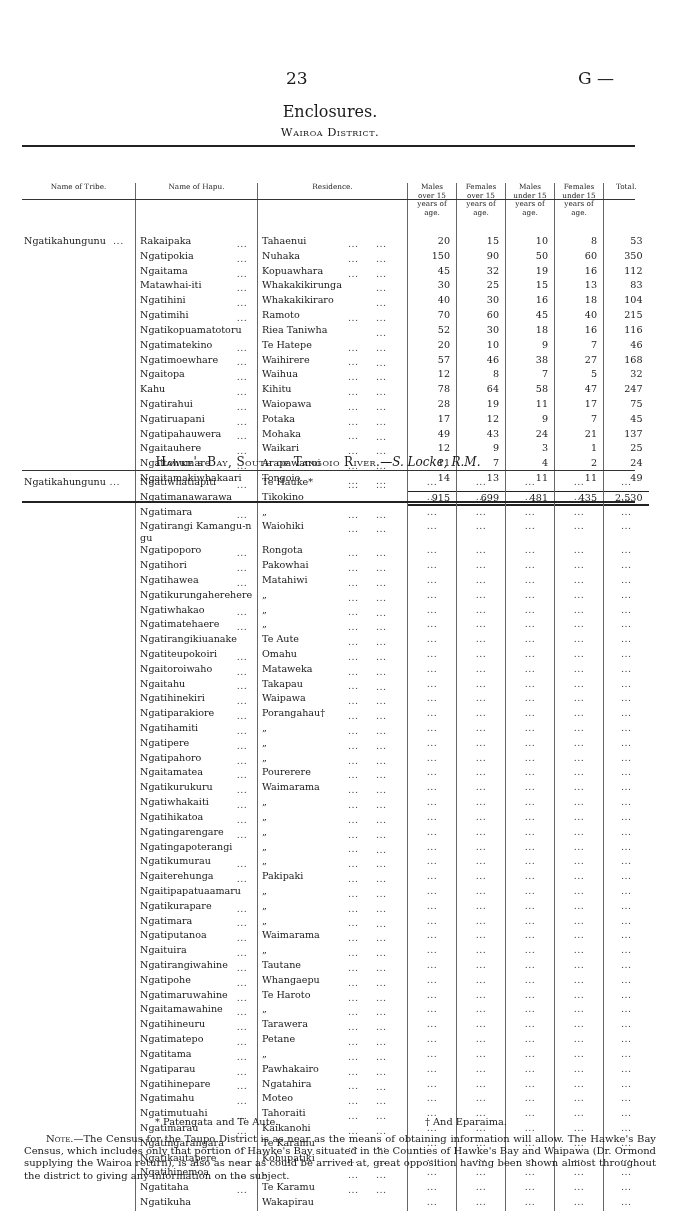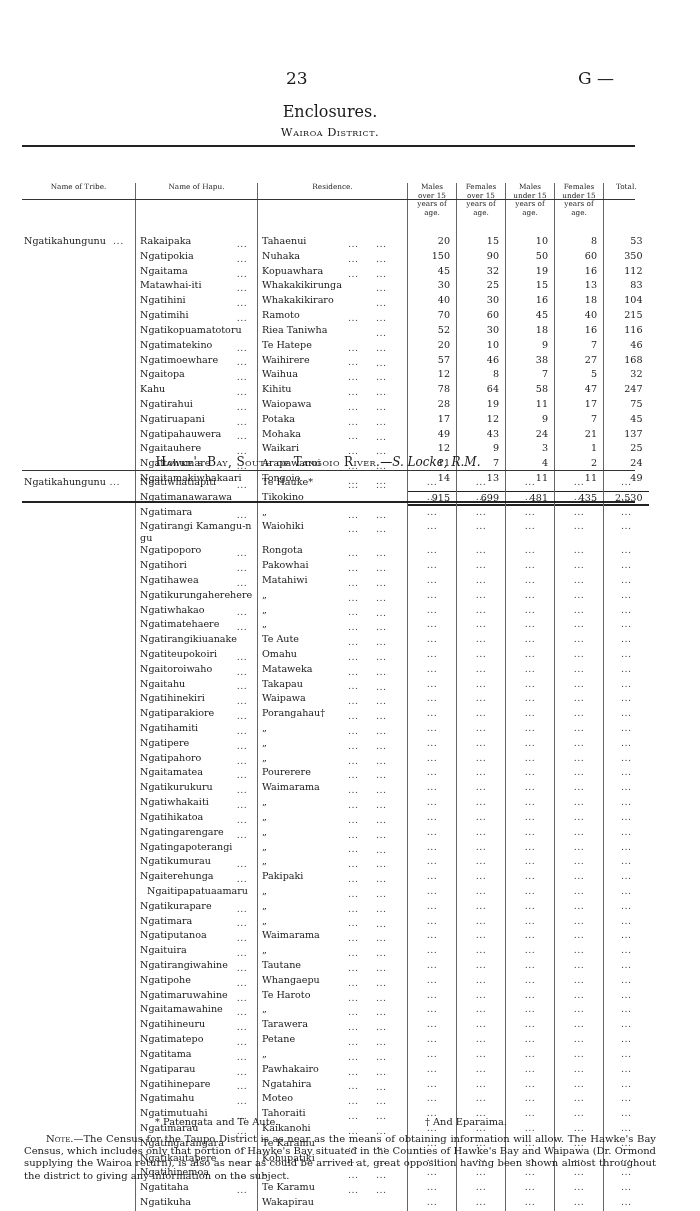--- a/index.html
+++ b/index.html
@@ -543,21 +543,21 @@
         <td class="c2 bl"><span class="hapu-name">Ngaiterehunga</span><span class="dotsr dots">...</span></td>
         <td class="c3 bl"><span class="res-name">Pakipaki</span><span class="res-d dots">...</span><span class="dots">...</span></td>
         <td class="bl dots" style="text-align: center;">...</td>
         <td class="bl dots" style="text-align: center;">...</td>
         <td class="bl dots" style="text-align: center;">...</td>
         <td class="bl dots" style="text-align: center;">...</td>
         <td class="bl dots" style="text-align: center;">...</td>
       </tr>
       <tr>
         <td class="c1"></td>
-        <td class="c2 bl"><span class="hapu-name" style="width: 115px; text-align: center;">Ngaitipapatuaamaru</span></td>
+        <td class="c2 bl"><span class="hapu-name" style="width: 115px;">Ngaitipapatuaamaru</span></td>
         <td class="c3 bl"><span class="res-name">„</span><span class="res-d dots">...</span><span class="dots">...</span></td>
         <td class="bl dots" style="text-align: center;">...</td>
         <td class="bl dots" style="text-align: center;">...</td>
         <td class="bl dots" style="text-align: center;">...</td>
         <td class="bl dots" style="text-align: center;">...</td>
         <td class="bl dots" style="text-align: center;">...</td>
       </tr>
       <tr>
         <td class="c1"></td>
         <td class="c2 bl"><span class="hapu-name">Ngatikurapare</span><span class="dotsr dots">...</span></td>

